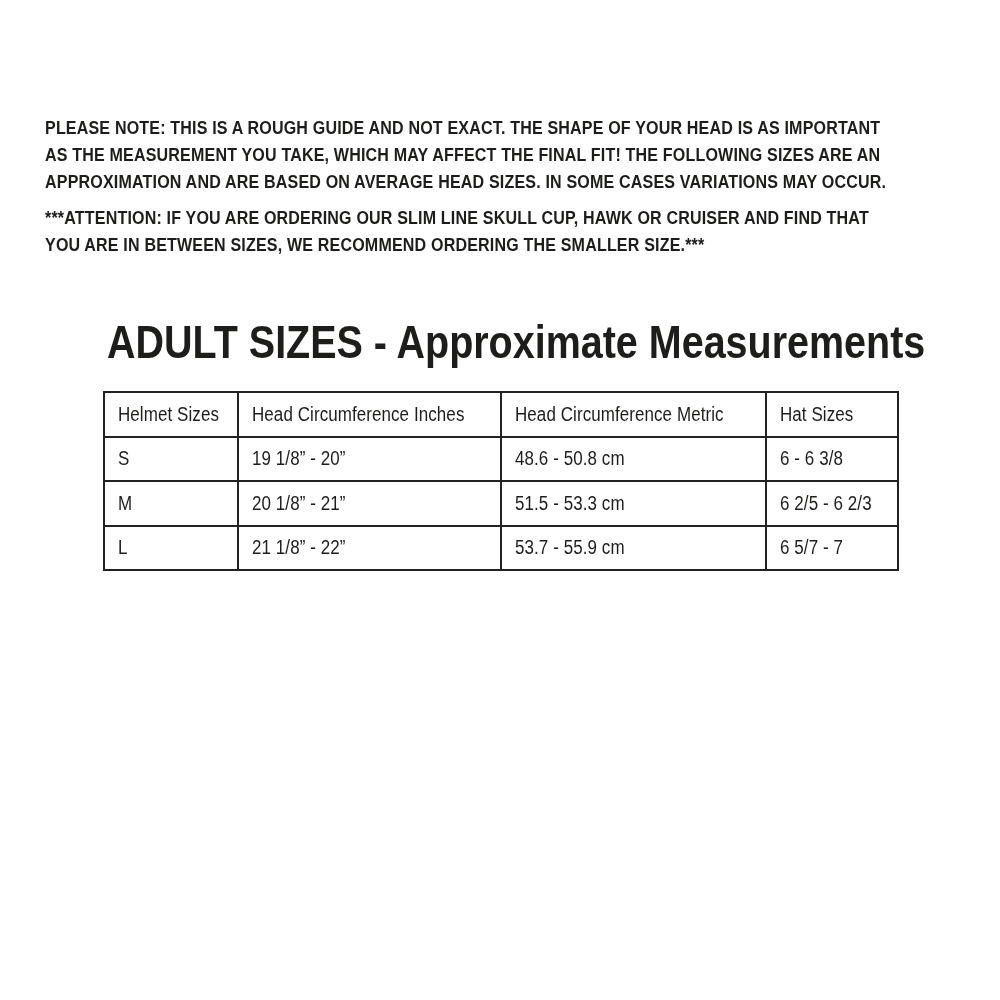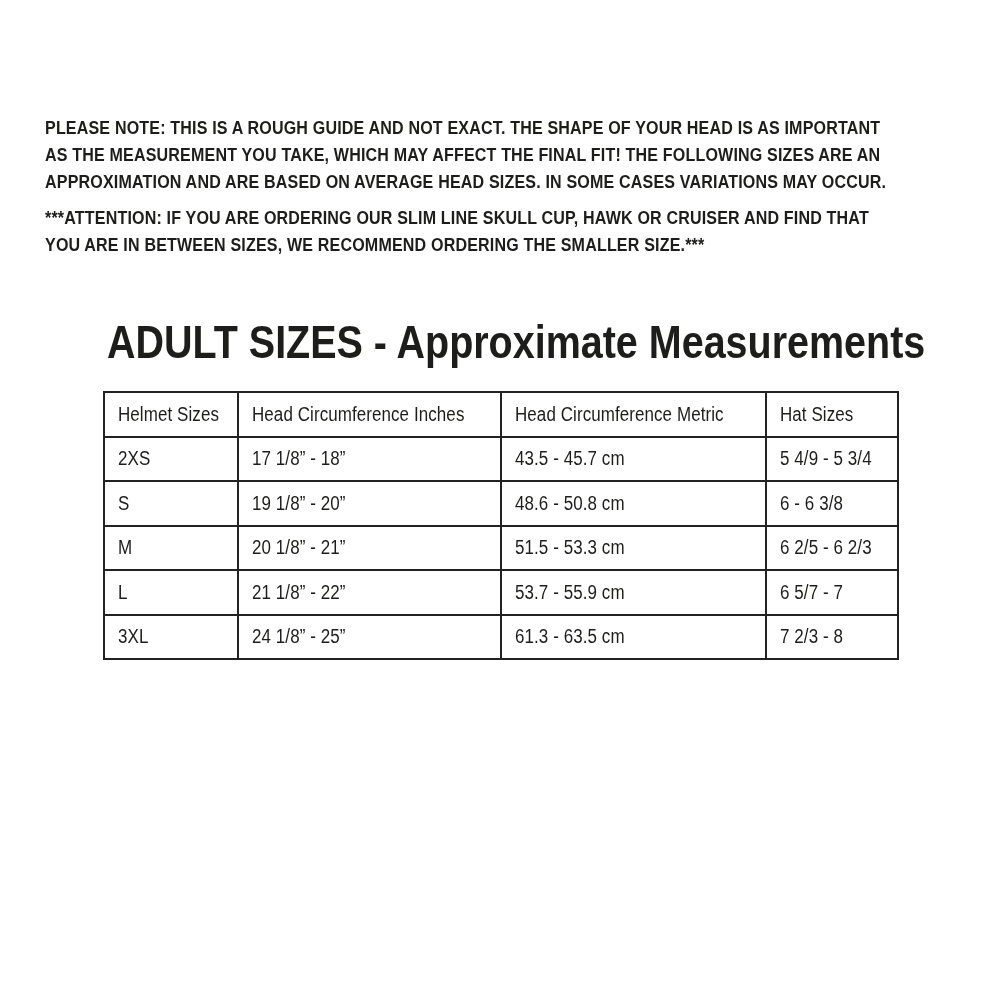--- a/index.html
+++ b/index.html
@@ -110,45 +110,33 @@
     <thead>
       <tr>
         <th><span class="cx">Helmet Sizes</span></th>
         <th><span class="cx">Head Circumference Inches</span></th>
         <th><span class="cx">Head Circumference Metric</span></th>
         <th><span class="cx">Hat Sizes</span></th>
       </tr>
     </thead>
     <tbody>
       <tr>
-        <td class="col-helmet"><span class="cx">2XS</span></td>
-        <td class="col-inches"><span class="cx">17 1/8” - 18”</span></td>
-        <td class="col-metric"><span class="cx">43.5 - 45.7 cm</span></td>
-        <td class="col-hat"><span class="cx">5 4/9 - 5 3/4</span></td>
-      </tr>
-      <tr>
         <td class="col-helmet"><span class="cx">S</span></td>
         <td class="col-inches"><span class="cx">19 1/8” - 20”</span></td>
         <td class="col-metric"><span class="cx">48.6 - 50.8 cm</span></td>
         <td class="col-hat"><span class="cx">6 - 6 3/8</span></td>
       </tr>
       <tr>
         <td class="col-helmet"><span class="cx">M</span></td>
         <td class="col-inches"><span class="cx">20 1/8” - 21”</span></td>
         <td class="col-metric"><span class="cx">51.5 - 53.3 cm</span></td>
         <td class="col-hat"><span class="cx">6 2/5 - 6 2/3</span></td>
       </tr>
       <tr>
         <td class="col-helmet"><span class="cx">L</span></td>
         <td class="col-inches"><span class="cx">21 1/8” - 22”</span></td>
         <td class="col-metric"><span class="cx">53.7 - 55.9 cm</span></td>
         <td class="col-hat"><span class="cx">6 5/7 - 7</span></td>
       </tr>
-      <tr>
-        <td class="col-helmet"><span class="cx">3XL</span></td>
-        <td class="col-inches"><span class="cx">24 1/8” - 25”</span></td>
-        <td class="col-metric"><span class="cx">61.3 - 63.5 cm</span></td>
-        <td class="col-hat"><span class="cx">7 2/3 - 8</span></td>
-      </tr>
     </tbody>
   </table>
 
 </div>
 
 </body></html>

